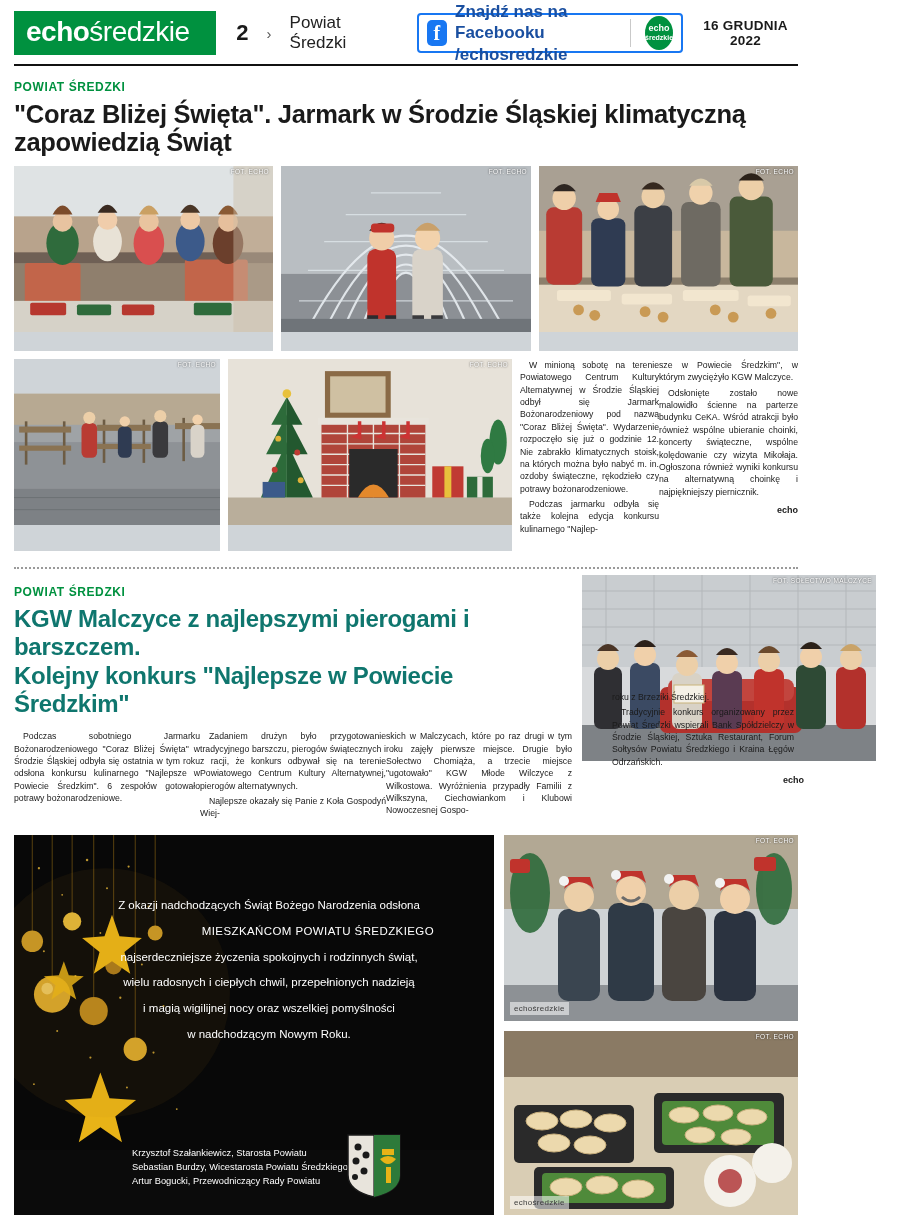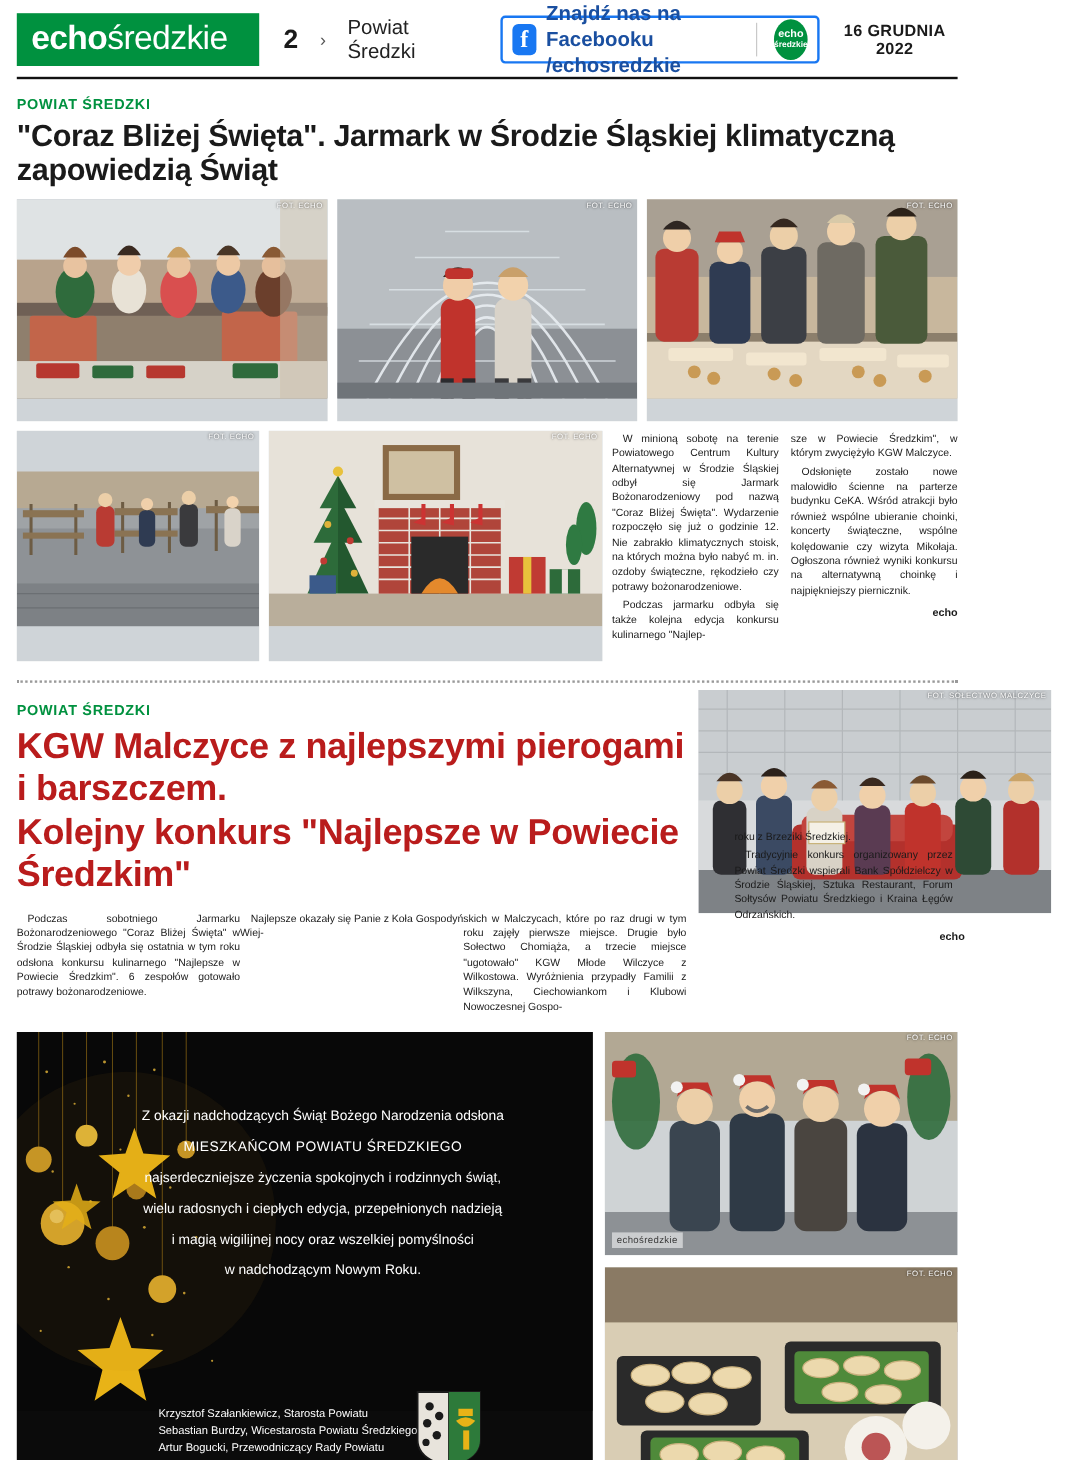--- a/index.html
+++ b/index.html
@@ -119,26 +119,26 @@
     margin-top: 14px;
   }
   h1.headline {
     font-size: 25.5px;
     font-weight: bold;
     margin: 6px 0 10px 0;
     letter-spacing: -0.3px;
     line-height: 1.1;
   }
   h1.headline2 {
-    font-size: 30px;
+    font-size: 24px;
     font-weight: bold;
     margin: 6px 0 12px 0;
     letter-spacing: -0.3px;
     line-height: 1.18;
-    color: #b91c1c;
+    color: #0f766e;
   }
 
   
   .photo {
     position: relative;
     overflow: hidden;
     background: #cfd4d8;
   }
   .credit {
     position: absolute;
@@ -164,21 +164,20 @@
   .p1 { width: 288px; height: 185px; }
   .p2 { width: 278px; height: 185px; }
   .p3 { width: 288px; height: 185px; }
 
   .row2 { display: flex; gap: 8px; }
   .p4 { width: 238px; height: 192px; }
   .p5 { width: 328px; height: 192px; }
   .textcols {
     width: 288px;
     display: flex;
-    gap: 10px;
     font-size: 8.7px;
     line-height: 1.42;
     text-align: justify;
   }
   .textcols .col { width: 139px; }
   .textcols p { margin: 0 0 3px 0; text-indent: 9px; }
   .byline {
     text-align: right;
     font-weight: bold;
     font-size: 9px;
@@ -216,21 +215,21 @@
     color: #fff;
   }
   .ad-text {
     position: relative;
     z-index: 3;
     text-align: center;
     padding: 58px 60px 0 90px;
     font-size: 11.5px;
     line-height: 2.25;
   }
-  .ad-text .em { letter-spacing: .4px; }
+  .ad-text .em { letter-spacing: .4px; text-align: right; }
   .ad-sign {
     position: absolute;
     left: 118px;
     bottom: 26px;
     z-index: 3;
     font-size: 9.3px;
     line-height: 1.5;
     text-align: left;
   }
   .crest {
@@ -537,20 +536,21 @@
       <div class="kicker" style="margin-top:10px">POWIAT ŚREDZKI</div>
       <h1 class="headline2">
         <span>KGW Malczyce z najlepszymi pierogami i barszczem.</span><br>
         <span>Kolejny konkurs "Najlepsze w Powiecie Średzkim"</span>
       </h1>
       <div class="body3">
         <div class="col">
           <p>Podczas sobotniego Jarmarku Bożonarodzeniowego "Coraz Bliżej Święta" w Środzie Śląskiej odbyła się ostatnia w tym roku odsłona konkursu kulinarnego "Najlepsze w Powiecie Średzkim". 6 zespołów gotowało potrawy bożonarodzeniowe.</p>
         </div>
         <div class="col">
+          <p>Zadaniem drużyn było przygotowanie tradycyjnego barszczu, pierogów świątecznych i z racji, że konkurs odbywał się na terenie Powiatowego Centrum Kultury Alternatywnej, pierogów alternatywnych.</p>
           <p>Najlepsze okazały się Panie z Koła Gospodyń Wiej-</p>
         </div>
         <div class="col">
           <p style="text-indent:0">skich w Malczycach, które po raz drugi w tym roku zajęły pierwsze miejsce. Drugie było Sołectwo Chomiąża, a trzecie miejsce "ugotowało" KGW Młode Wilczyce z Wilkostowa. Wyróżnienia przypadły Familii z Wilkszyna, Ciechowiankom i Klubowi Nowoczesnej Gospo-</p>
         </div>
       </div>
     </div>
 
     <div class="art2-right">
       <div class="photo p6">
@@ -678,21 +678,21 @@
           <path d="M60 152 l6 17 l18 1 l-14 11 l5 17 l-15 -10 l-15 10 l5 -17 l-14 -11 l18 -1 z" opacity=".85"></path>
         </g>
 
         <circle cx="110" cy="190" r="150" fill="#b8861e" opacity=".07"></circle>
       </svg>
 
       <div class="ad-text">
         <div>Z okazji nadchodzących Świąt Bożego Narodzenia odsłona</div>
         <div class="em">MIESZKAŃCOM POWIATU ŚREDZKIEGO</div>
         <div>najserdeczniejsze życzenia spokojnych i rodzinnych świąt,</div>
-        <div>wielu radosnych i ciepłych edycja, przepełnionych nadzieją</div>
+        <div>wielu radosnych i ciepłych chwil, przepełnionych nadzieją</div>
         <div>i magią wigilijnej nocy oraz wszelkiej pomyślności</div>
         <div>w nadchodzącym Nowym Roku.</div>
       </div>
 
       <div class="ad-sign">
         <div>Krzysztof Szałankiewicz, Starosta Powiatu</div>
         <div>Sebastian Burdzy, Wicestarosta Powiatu Średzkiego</div>
         <div>Artur Bogucki, Przewodniczący Rady Powiatu</div>
       </div>
 

